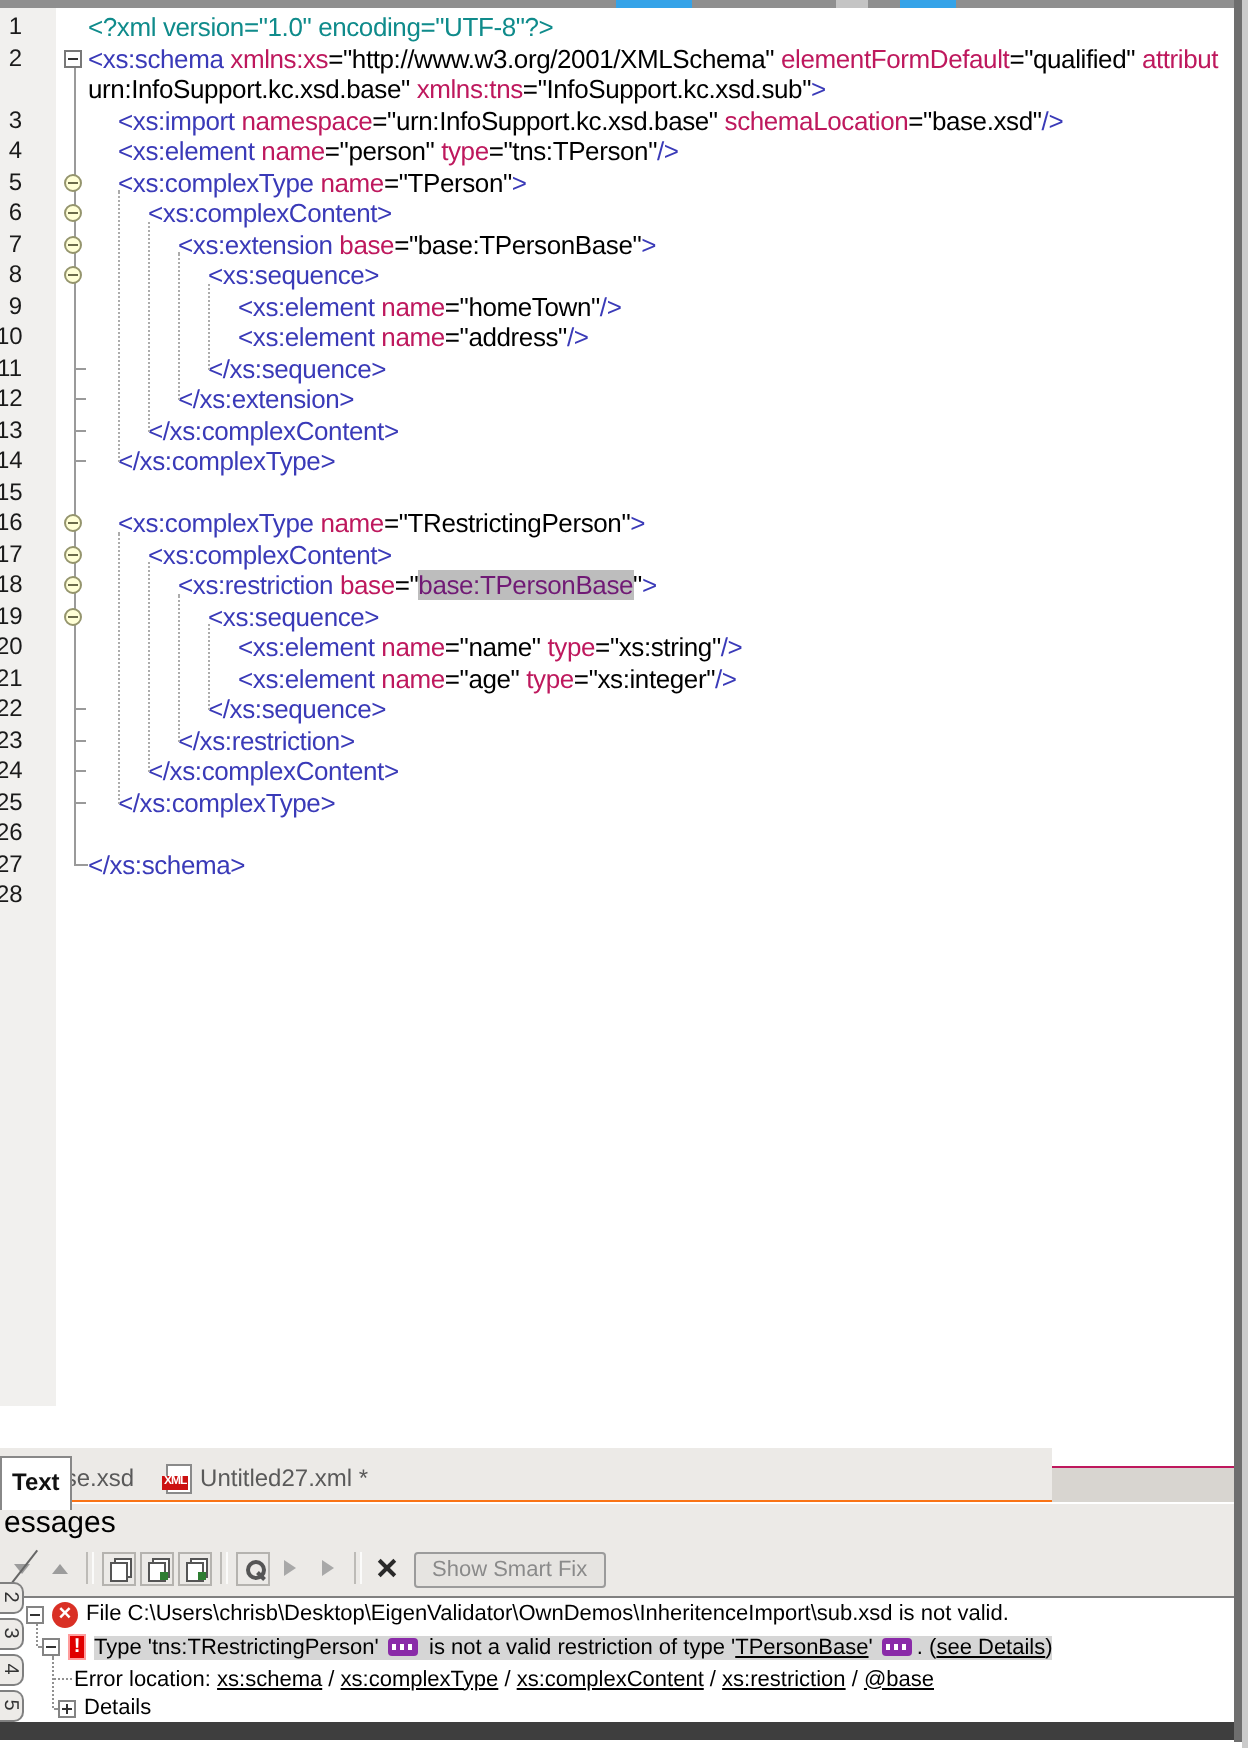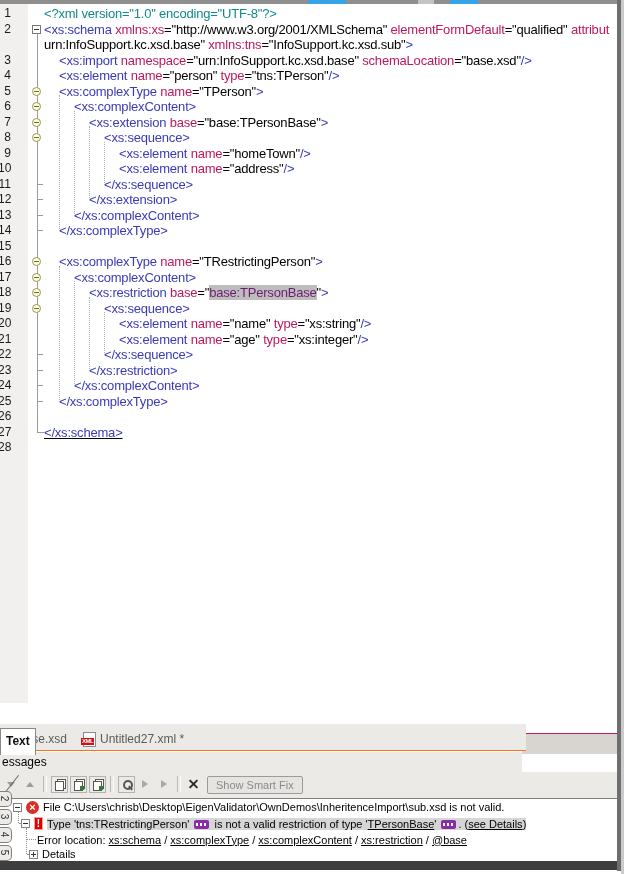--- a/index.html
+++ b/index.html
@@ -56,22 +56,22 @@
   .ftab.active{background:#F8F7F6;border:1px solid #808080;border-radius:3px 3px 0 0;color:#000;
         font-weight:bold;height:23px;margin-top:3px;}
   .ficon{position:relative;width:13px;height:15px;background:#fff;border:1px solid #8A8A8A;
         box-sizing:border-box;margin-right:4px;flex:0 0 auto;}
   .fbanner{position:absolute;left:-3px;bottom:1px;color:#fff;font-size:6px;font-weight:bold;
         line-height:7px;padding:0 1px;letter-spacing:-0.5px;}
   .fbanner.xsd{background:#7A1EA1;}
   .fbanner.xml{background:#CC1111;}
 
   
-  .mhdr{position:absolute;left:0;top:751px;width:522px;height:21px;background:#ECEAE7;
-        border-top:1px solid #fff;box-sizing:border-box;font-size:12px;color:#000;
+  .mhdr{position:absolute;left:0;top:751px;width:617px;height:21px;background:#ECEAE7;
+        border-top:1px solid #fff;box-sizing:border-box;font-size:15px;color:#000;
         line-height:20px;padding-left:2px;}
   .mtb{position:absolute;left:0;top:772px;width:617px;height:26px;background:#ECEAE7;white-space:nowrap;
         padding-left:2px;box-sizing:border-box;}
   .tbico{display:inline-block;width:17px;height:17px;margin:4px 1px 0 1px;position:relative;vertical-align:top;}
   .tbico.tri-down::after{content:"";position:absolute;left:4px;top:6px;border:4px solid transparent;border-top:5px solid #9C9C9C;}
   .tbico.tri-up::after{content:"";position:absolute;left:4px;top:2px;border:4px solid transparent;border-bottom:5px solid #9C9C9C;}
   .tbico.copy{border:1px solid #B5B3AF;box-sizing:border-box;}
   .tbico.copy::before{content:"";position:absolute;left:5px;top:2px;width:7px;height:8px;border:1px solid #555;background:#fff;}
   .tbico.copy::after{content:"";position:absolute;left:3px;top:4px;width:7px;height:8px;border:1px solid #555;background:#fff;}
   .tbico.c2 .dot,.tbico.c3 .dot{position:absolute;right:2px;bottom:2px;width:4px;height:4px;background:#2E7D32;z-index:2;}
@@ -318,21 +318,21 @@
         <div class="crow" style="padding-left: 30px;"><span class="tk-t">&lt;xs:complexContent&gt;</span></div>
         <div class="crow" style="padding-left: 45px;"><span class="tk-t">&lt;xs:restriction </span><span class="tk-a">base</span><span class="tk-v">="</span><span class="tk-s">base:TPersonBase</span><span class="tk-v">"</span><span class="tk-t">&gt;</span></div>
         <div class="crow" style="padding-left: 60px;"><span class="tk-t">&lt;xs:sequence&gt;</span></div>
         <div class="crow" style="padding-left: 75px;"><span class="tk-t">&lt;xs:element </span><span class="tk-a">name</span><span class="tk-v">="name" </span><span class="tk-a">type</span><span class="tk-v">="xs:string"</span><span class="tk-t">/&gt;</span></div>
         <div class="crow" style="padding-left: 75px;"><span class="tk-t">&lt;xs:element </span><span class="tk-a">name</span><span class="tk-v">="age" </span><span class="tk-a">type</span><span class="tk-v">="xs:integer"</span><span class="tk-t">/&gt;</span></div>
         <div class="crow" style="padding-left: 60px;"><span class="tk-t">&lt;/xs:sequence&gt;</span></div>
         <div class="crow" style="padding-left: 45px;"><span class="tk-t">&lt;/xs:restriction&gt;</span></div>
         <div class="crow" style="padding-left: 30px;"><span class="tk-t">&lt;/xs:complexContent&gt;</span></div>
         <div class="crow" style="padding-left: 15px;"><span class="tk-t">&lt;/xs:complexType&gt;</span></div>
         <div class="crow" style="padding-left: 0px;"></div>
-        <div class="crow" style="padding-left: 0px; text-decoration: underline;"><span class="tk-t">&lt;/xs:schema&gt;</span></div>
+        <div class="crow" style="padding-left: 0px;"><span class="tk-t">&lt;/xs:schema&gt;</span></div>
         <div class="crow" style="padding-left: 0px;"></div>
       </div>
 
     <div class="iguide" style="left:59px;top:91px;height:136px;"></div>
     <div class="iguide" style="left:74px;top:107px;height:105px;"></div>
     <div class="iguide" style="left:89px;top:122px;height:74px;"></div>
     <div class="iguide" style="left:104px;top:138px;height:43px;"></div>
     <div class="iguide" style="left:59px;top:262px;height:136px;"></div>
     <div class="iguide" style="left:74px;top:277px;height:105px;"></div>
     <div class="iguide" style="left:89px;top:293px;height:74px;"></div>

